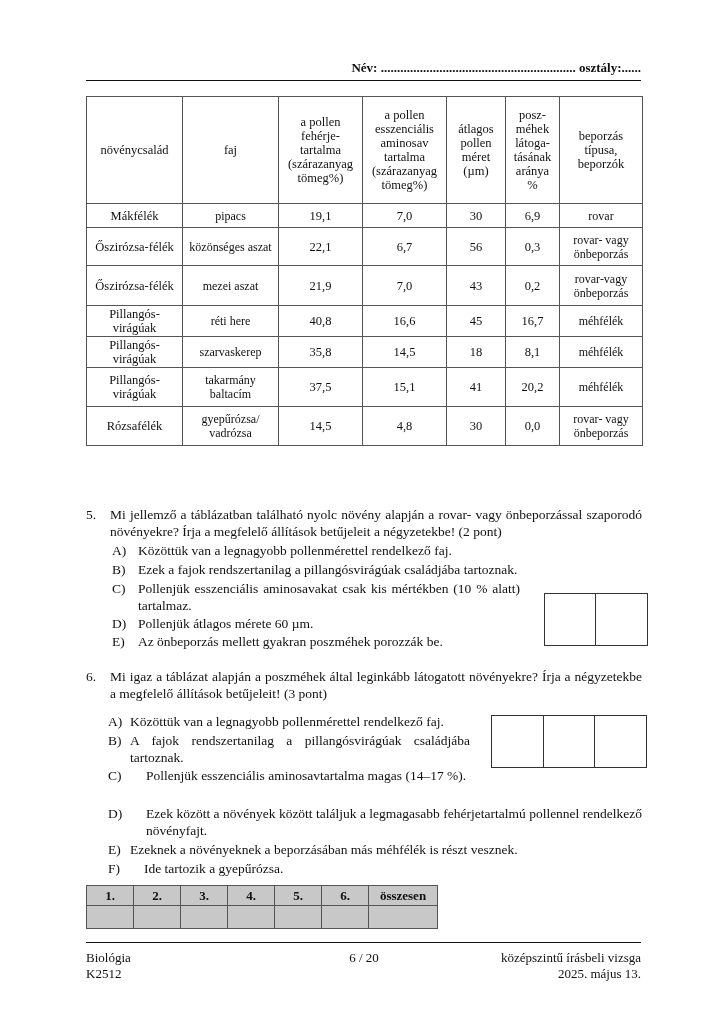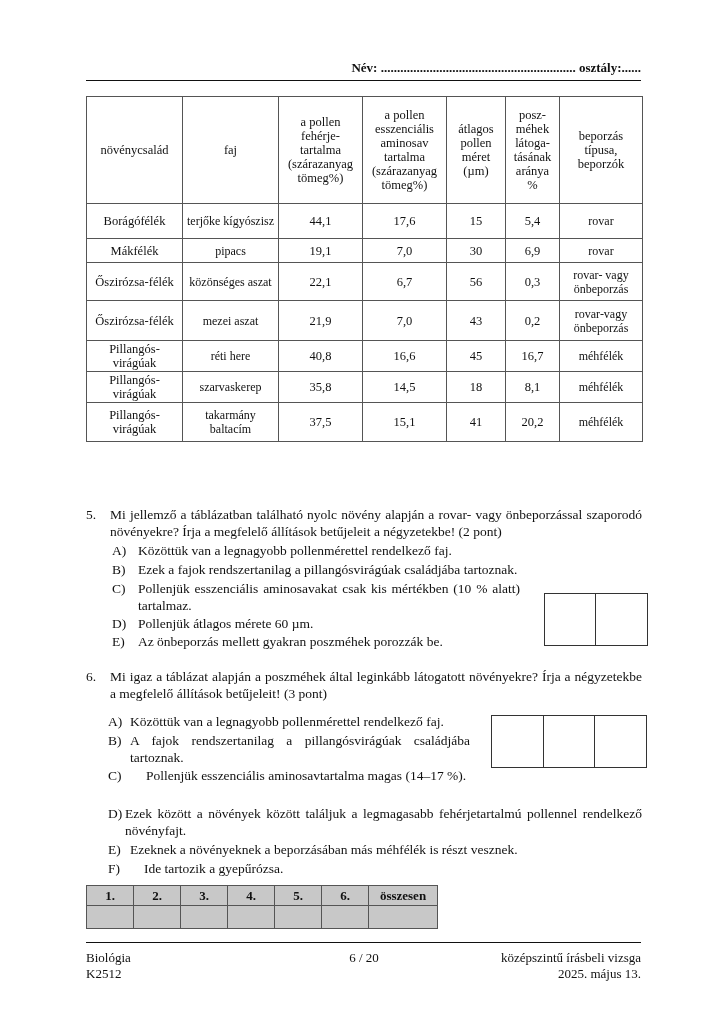--- a/index.html
+++ b/index.html
@@ -57,29 +57,20 @@
       <th>növénycsalád</th>
       <th>faj</th>
       <th style="padding:0 4px">a pollen<br>fehérje-<br>tartalma<br>(szárazanyag<br>tömeg%)</th>
       <th>a pollen<br>esszenciális<br>aminosav<br>tartalma<br>(szárazanyag<br>tömeg%)</th>
       <th>átlagos<br>pollen<br>méret<br>(µm)</th>
       <th>posz-<br>méhek<br>látoga-<br>tásának<br>aránya<br>%</th>
       <th>beporzás<br>típusa,<br>beporzók</th>
     </tr>
   </thead>
   <tbody id="tbody">
-      <tr style="height: 35px;">
-        <td>Borágófélék</td>
-        <td style="font-size: 12px;">terjőke kígyószisz</td>
-        <td>44,1</td>
-        <td>17,6</td>
-        <td>15</td>
-        <td>5,4</td>
-        <td style="font-size: 12px;">rovar</td>
-      </tr>
       <tr style="height: 24px;">
         <td>Mákfélék</td>
         <td style="font-size: 12px;">pipacs</td>
         <td>19,1</td>
         <td>7,0</td>
         <td>30</td>
         <td>6,9</td>
         <td style="font-size: 12px;">rovar</td>
       </tr>
       <tr style="height: 38px;">
@@ -120,20 +111,29 @@
       </tr>
       <tr style="height: 39px;">
         <td>Pillangós-virágúak</td>
         <td style="font-size: 12px;">takarmány baltacím</td>
         <td>37,5</td>
         <td>15,1</td>
         <td>41</td>
         <td>20,2</td>
         <td style="font-size: 12px;">méhfélék</td>
       </tr>
+      <tr style="height: 39px;">
+        <td>Rózsafélék</td>
+        <td style="font-size: 12px;">gyepűrózsa/ vadrózsa</td>
+        <td>14,5</td>
+        <td>4,8</td>
+        <td>30</td>
+        <td>0,0</td>
+        <td style="font-size: 12px;">rovar- vagy önbeporzás</td>
+      </tr>
     </tbody>
 </table>
 
 <div class="q" style="top:506px;">
   <span class="num">5.</span>
   <div class="text">Mi jellemző a táblázatban található nyolc növény alapján a rovar- vagy önbeporzással szaporodó növényekre? Írja a megfelelő állítások betűjeleit a négyzetekbe! (2 pont)</div>
 </div>
 <div class="opt" style="left:112px; top:542px; width:520px;">
   <span class="lbl">A)</span>
   <div class="otext">Közöttük van a legnagyobb pollenmérettel rendelkező faj.</div>
@@ -170,21 +170,21 @@
 <div class="opt" style="left:108px; top:732px; width:362px;">
   <span class="lbl">B)</span>
   <div class="otext" style="margin-left:22px">A fajok rendszertanilag a pillangósvirágúak családjába tartoznak.</div>
 </div>
 <div class="opt" style="left:108px; top:767px; width:362px;">
   <span class="lbl">C)</span>
   <div class="otext" style="margin-left:38px">Pollenjük esszenciális aminosavtartalma magas (14–17 %).</div>
 </div>
 <div class="opt" style="left:108px; top:805px; width:534px;">
   <span class="lbl">D)</span>
-  <div class="otext" style="margin-left:17px">Ezek között a növények között találjuk a legmagasabb fehérjetartalmú pollennel rendelkező növényfajt.</div>
+  <div class="otext" style="margin-left:38px">Ezek között a növények között találjuk a legmagasabb fehérjetartalmú pollennel rendelkező növényfajt.</div>
 </div>
 <div class="opt" style="left:108px; top:841px; width:534px;">
   <span class="lbl">E)</span>
   <div class="otext" style="margin-left:22px">Ezeknek a növényeknek a beporzásában más méhfélék is részt vesznek.</div>
 </div>
 <div class="opt" style="left:108px; top:860px; width:534px;">
   <span class="lbl">F)</span>
   <div class="otext" style="margin-left:36px">Ide tartozik a gyepűrózsa.</div>
 </div>
 <div class="boxes" style="left:491px; top:715px;">

